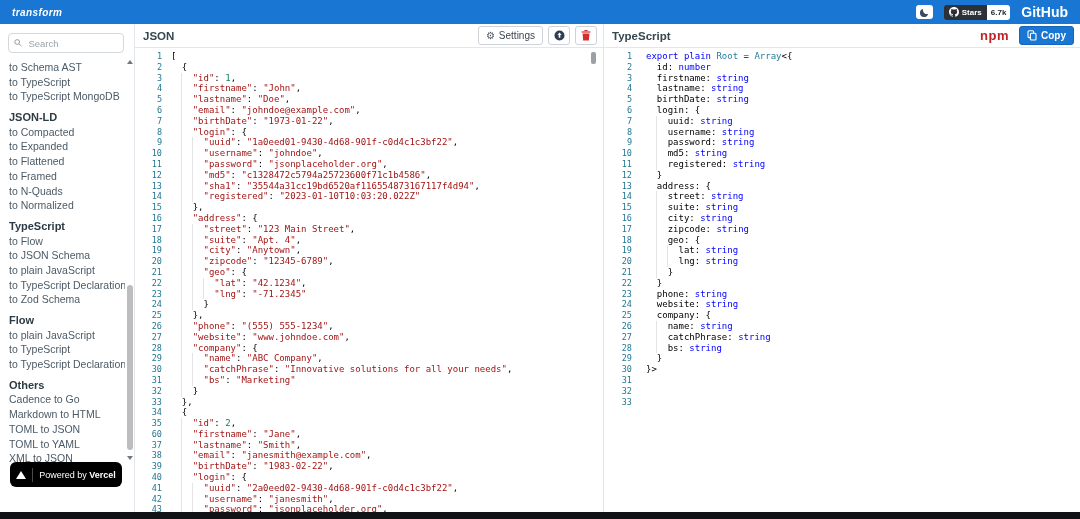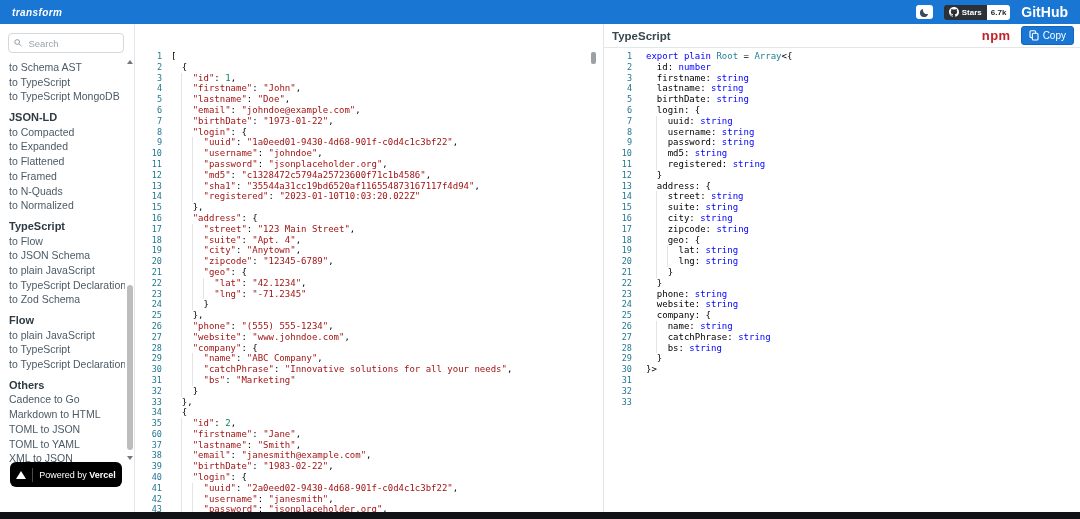--- a/index.html
+++ b/index.html
@@ -51,21 +51,21 @@
   .panel{position:absolute;top:24px;height:488px;background:#fff;border-left:1px solid #e3e6ea;box-sizing:border-box}
   #panel-json{left:134px;width:469px}
   #panel-ts{left:603px;width:477px}
   .panel-header{height:24px;border-bottom:1px solid #e3e6ea;display:flex;align-items:center;
                 padding:0 6px 0 8px;box-sizing:border-box;background:#fff}
   .panel-title{font-size:11.5px;font-weight:bold;color:#37474f}
   .header-actions{margin-left:auto;display:flex;align-items:center;gap:5px}
   .btn{height:19px;border:1px solid #ccd2d8;border-radius:3px;background:#fff;display:flex;
        align-items:center;gap:4px;font-size:10px;color:#3a4652;padding:0 7px;box-sizing:border-box;cursor:pointer}
   .icon-btn{width:22px;justify-content:center;padding:0}
-  .btn-copy{background:#1976d2;border-color:#1565c0;color:#fff;font-weight:normal}
+  .btn-copy{background:#1976d2;border-color:#1565c0;color:#fff;font-weight:bold}
   .npm{color:#c12127;font-weight:900;font-size:13px;letter-spacing:.5px;margin-right:5px;cursor:pointer}
   .gear-glyph{font-size:10px;line-height:10px;color:#4a5560}
 
   
   .editor{position:absolute;top:24px;left:0;right:0;bottom:0;display:flex;overflow:hidden;
           font-family:"DejaVu Sans Mono",monospace;font-size:9px;cursor:text}
   .gutter{flex:none;text-align:right;padding-top:3px;color:#237893;box-sizing:border-box}
   #panel-json .gutter{width:27px}
   #panel-ts .gutter{width:28px}
   .lnum{height:10.8px;line-height:10.8px;font-size:8.5px}
@@ -162,20 +162,42 @@
     </span>
   </div>
 
   <div class="created">
     <span>Created by</span>
     <a>@ritz078</a>
   </div>
 </div>
 
 <div class="panel" id="panel-json">
+  <div class="panel-header">
+    <span class="panel-title">JSON</span>
+    <span class="header-actions">
+      <span class="btn">
+        <span class="gear-glyph">⚙</span>
+        <span>Settings</span>
+      </span>
+      <span class="btn icon-btn">
+        <svg width="11" height="11" viewBox="0 0 11 11">
+          <circle cx="5.5" cy="5.5" r="5" fill="#2e3d54"></circle>
+          <path d="M5.5 2.6l2.1 2.4H6.3v2.8H4.7V5H3.4z" fill="#fff"></path>
+        </svg>
+      </span>
+      <span class="btn icon-btn">
+        <svg width="10" height="11" viewBox="0 0 10 11">
+          <rect x="3.4" y="0" width="3.2" height="1.1" fill="#d32f2f"></rect>
+          <rect x="0.6" y="1.4" width="8.8" height="1.2" fill="#d32f2f"></rect>
+          <path d="M1.6 3.4h6.8l-.5 7.2H2.1z" fill="#d32f2f"></path>
+        </svg>
+      </span>
+    </span>
+  </div>
   <div class="editor">
     <div class="gutter">
         <div class="lnum">1</div>
         <div class="lnum">2</div>
         <div class="lnum">3</div>
         <div class="lnum">4</div>
         <div class="lnum">5</div>
         <div class="lnum">6</div>
         <div class="lnum">7</div>
         <div class="lnum">8</div>

